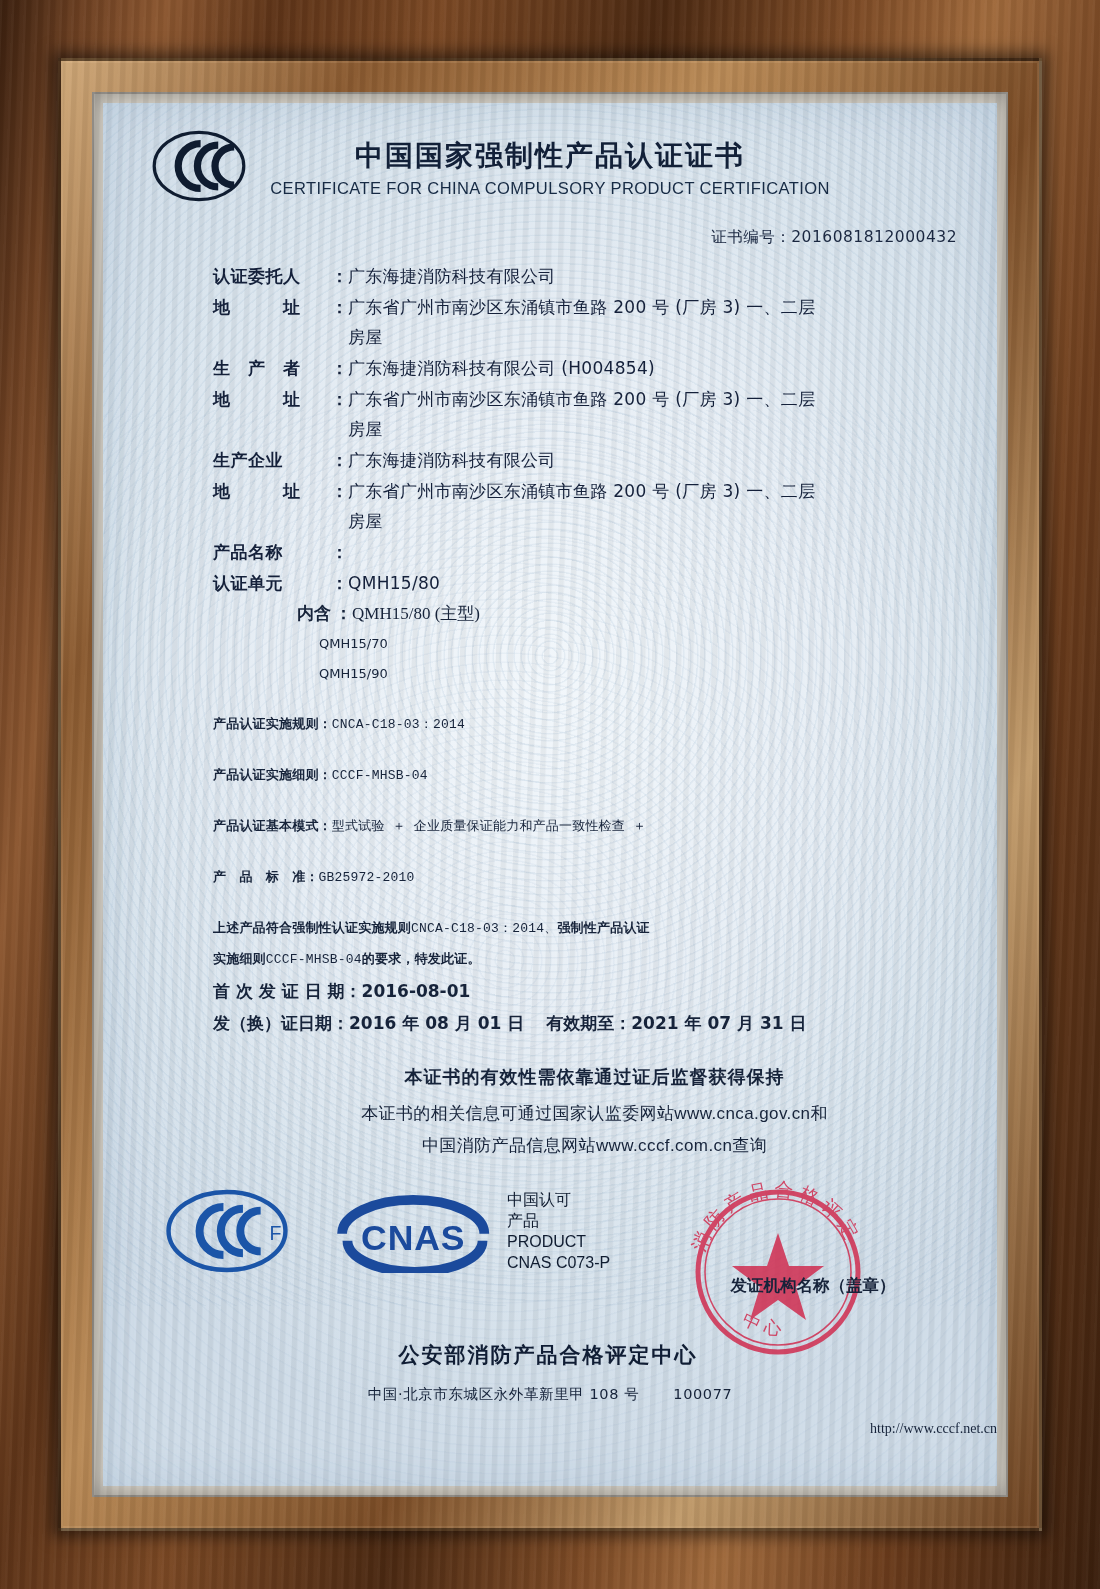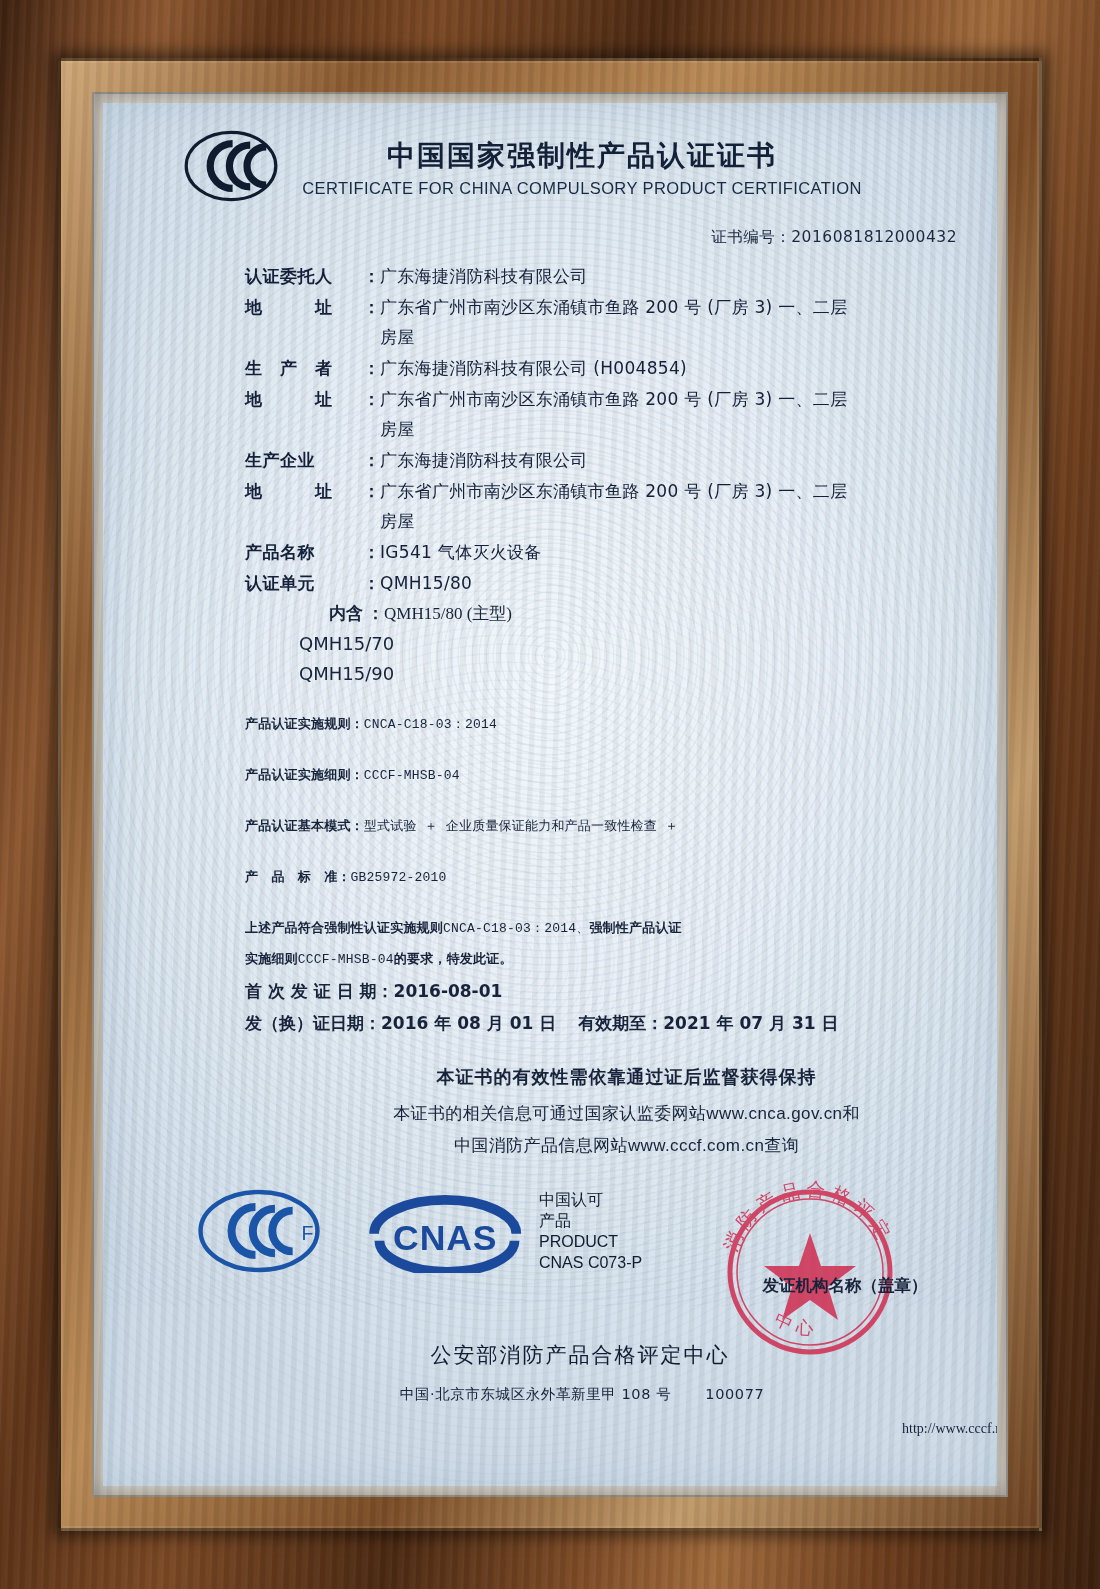--- a/index.html
+++ b/index.html
@@ -66,21 +66,20 @@
     left: 103px; top: 103px;
     width: 894px;
     height: 1383px;
     box-sizing: border-box;
     background:
       radial-gradient(ellipse 70% 55% at 50% 42%,
         #f2f7fb 0%, #e7eef5 45%, #dae5ee 72%, #cfdce8 100%);
     box-shadow: inset 0 0 40px rgba(120,150,180,0.25);
     overflow: hidden;
     color: #16233a;
-    padding-left: 32px;
   }
   
   .paper::before {
     content: "";
     position: absolute;
     left: 50%; top: 40%;
     width: 1300px; height: 1300px;
     transform: translate(-50%,-50%);
     background:
       repeating-radial-gradient(circle at 50% 50%,
@@ -168,23 +167,23 @@
   .colon { flex: 0 0 12px; font-weight: bold; }
   .val {
     flex: 1 1 auto;
     font-weight: normal;
     letter-spacing: 0.3px;
   }
   .sub-row { display: flex; font-size: 17px; line-height: 30px; }
   .sub-lbl { flex: 0 0 118px; text-align: right; font-weight: bold; padding-right: 4px; }
   .sub-val { flex: 1 1 auto; }
   .plain-line {
-    font-size: 18px;
+    font-size: 13px;
     line-height: 30px;
-    margin-left: 54px;
+    margin-left: 106px;
     font-family: "DejaVu Sans", sans-serif;
   }
   .para {
     font-size: 13px;
     line-height: 31px;
     font-weight: bold;
     margin-top: 20px;
     letter-spacing: 0.2px;
     font-family: Liberation Mono, monospace;
   }
@@ -260,21 +259,21 @@
     color: #16233a;
     text-align: center;
   }
 
   .org {
     position: absolute;
     left: 0; top: 1238px;
     width: 890px;
     text-align: center;
     font-size: 21px;
-    font-weight: normal;
+    font-weight: bold;
     letter-spacing: 2px;
     font-family: "DejaVu Sans", sans-serif;
     color: #101d34;
   }
   .addr {
     position: absolute;
     left: 0; top: 1282px;
     width: 894px;
     text-align: center;
     font-size: 14.5px;
@@ -364,21 +363,20 @@
           <div class="colon">：</div>
           <div class="val">
             <div>广东省广州市南沙区东涌镇市鱼路 200 号 (厂房 3) 一、二层</div>
             <div>房屋</div>
           </div>
         </div>
 
         <div class="row">
           <div class="lbl">产品名称</div>
           <div class="colon">：</div>
-          <div class="val">IG541 气体灭火设备</div>
         </div>
 
         <div class="row">
           <div class="lbl">认证单元</div>
           <div class="colon">：</div>
           <div class="val">QMH15/80</div>
         </div>
 
         <div class="sub-row">
           <div class="sub-lbl">内含</div>

